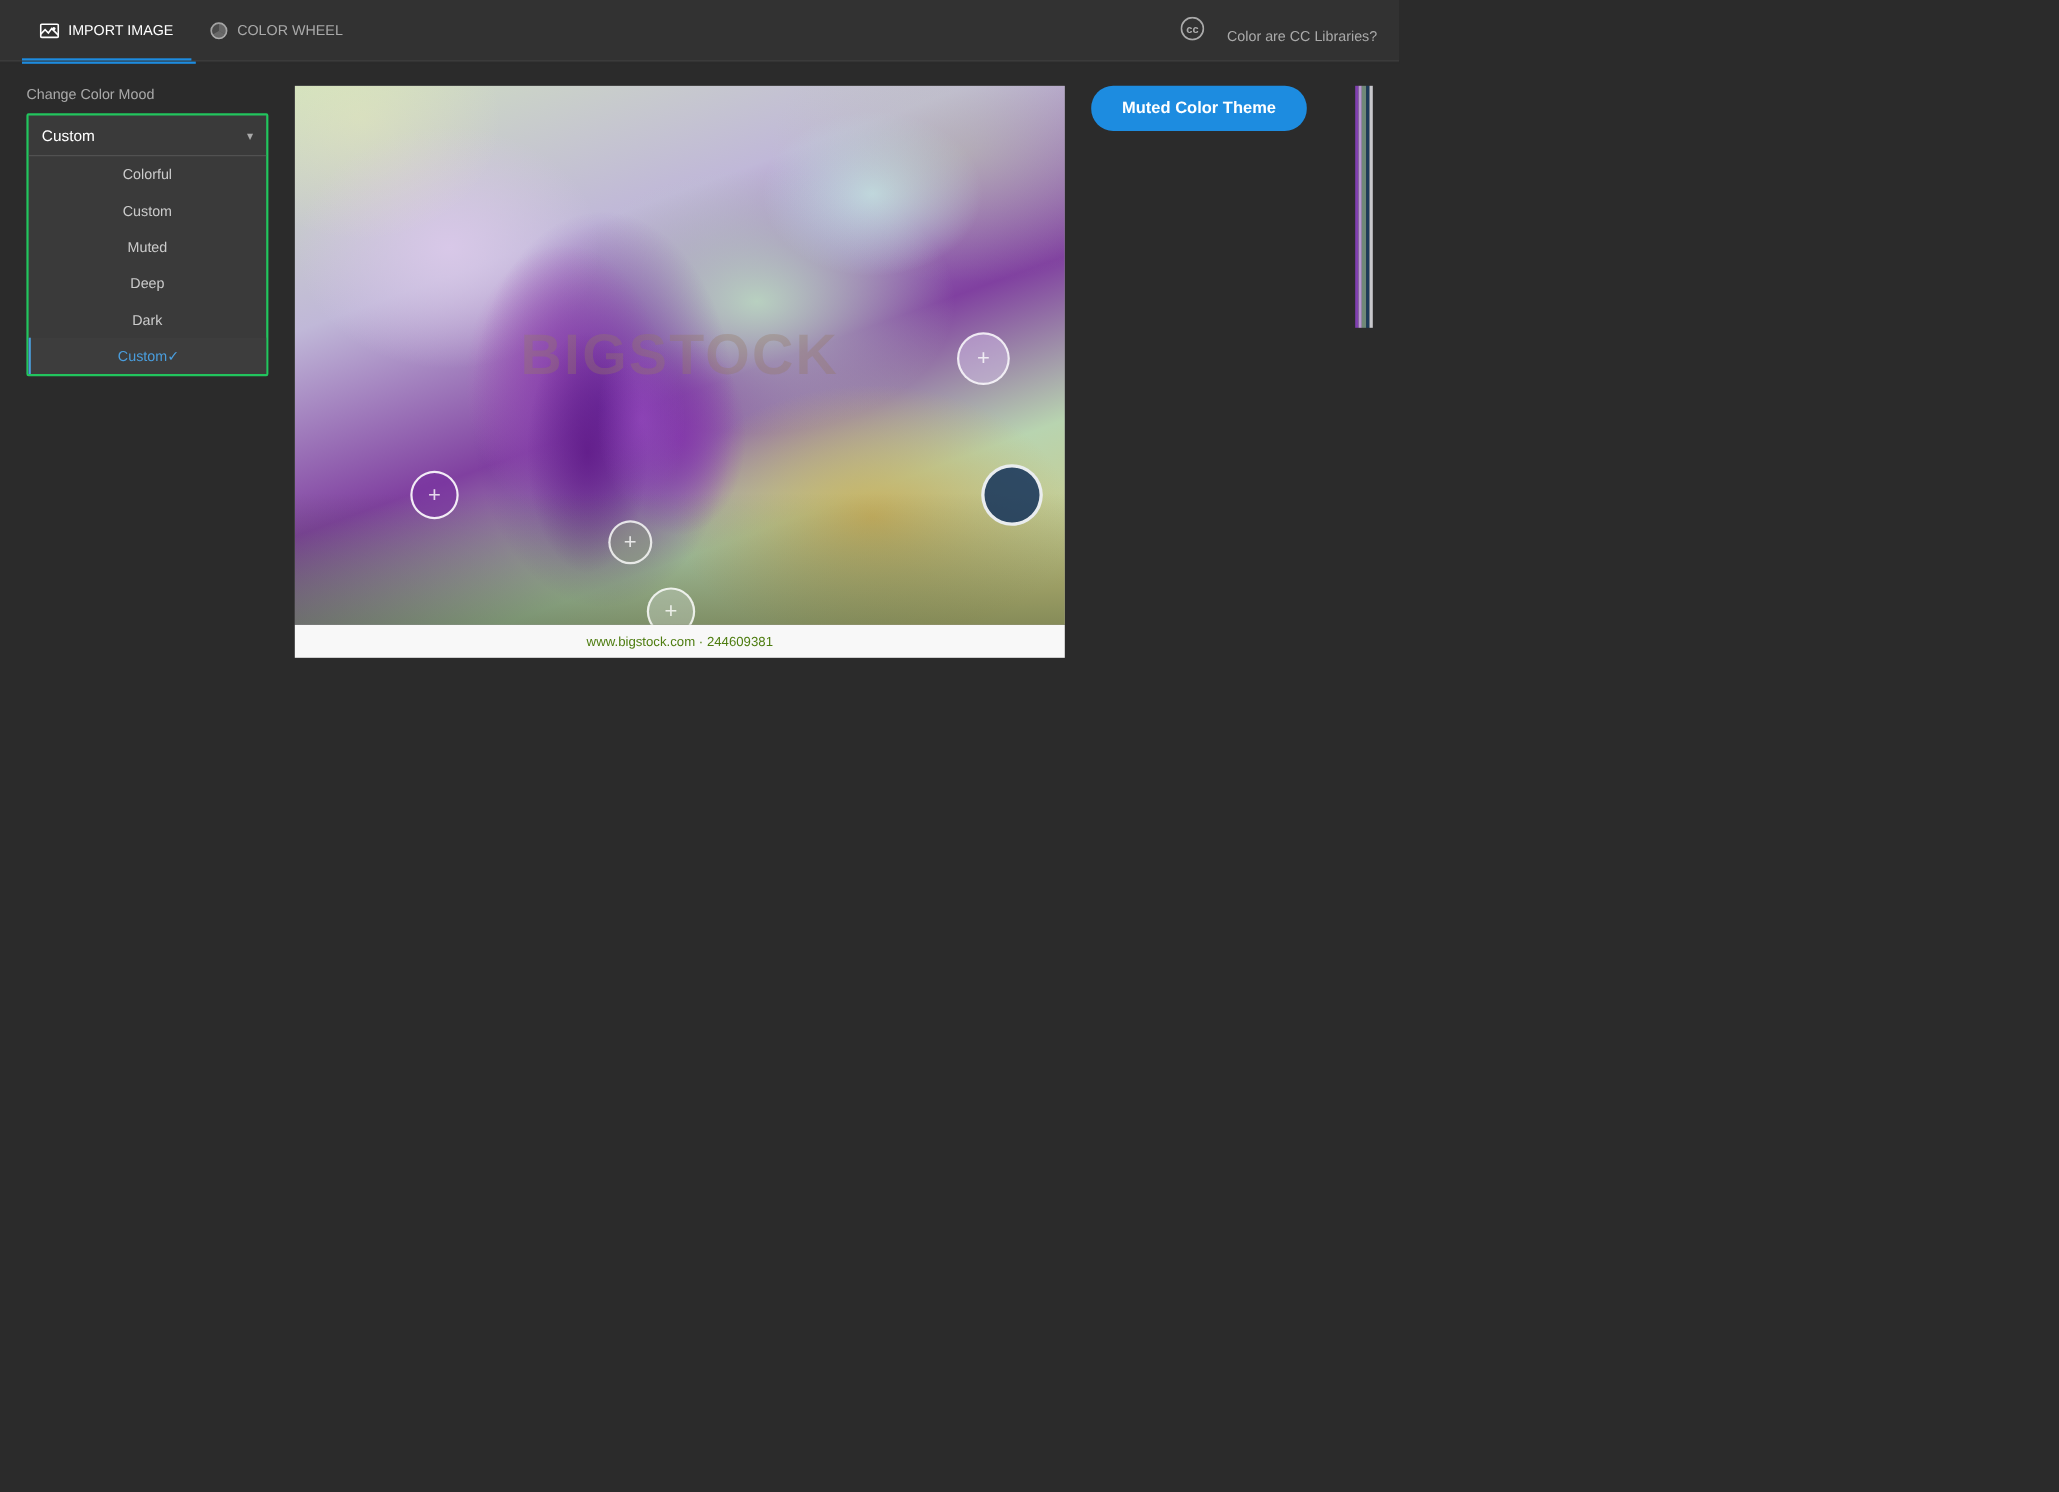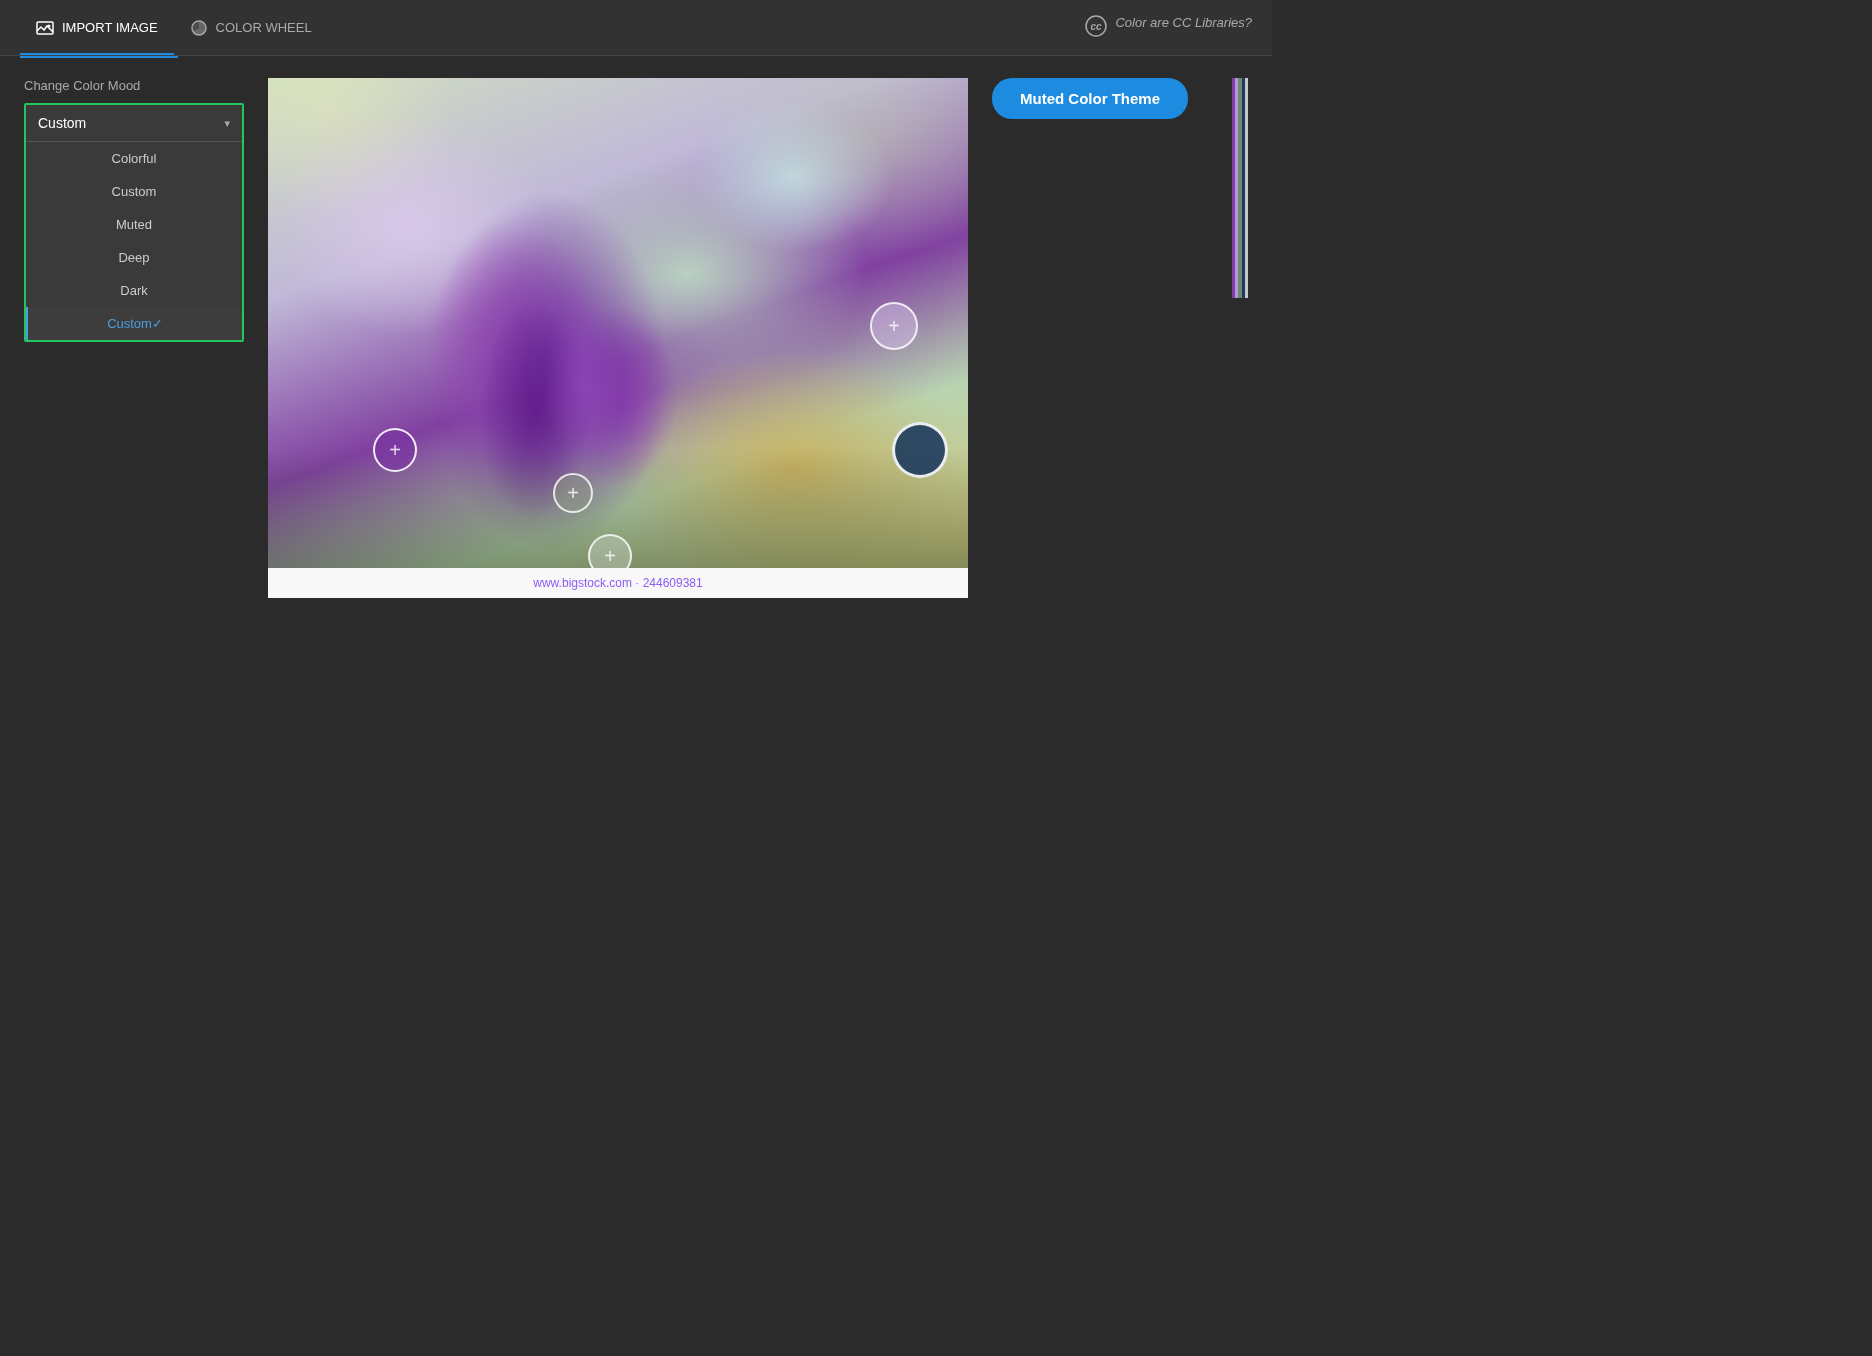--- a/index.html
+++ b/index.html
@@ -48,26 +48,25 @@
     .nav-tab-icon {
       width: 18px;
       height: 18px;
       display: flex;
       align-items: center;
       justify-content: center;
     }
     .nav-spacer { flex: 1; }
     .cc-libraries {
       display: flex;
-      align-items: flex-start;
-      gap: 8px;
+      align-items: flex-end;
+      gap: 20px;
       font-size: 13px;
       color: #aaa;
       cursor: pointer;
-      font-style: italic;
     }
 
     
     .main-content {
       display: flex;
       flex-direction: row;
       padding: 20px 24px;
       gap: 20px;
     }
 
@@ -166,21 +165,21 @@
       color: rgba(150, 120, 100, 0.35);
       letter-spacing: 2px;
       pointer-events: none;
       white-space: nowrap;
     }
     .image-footer {
       background: #f8f8f8;
       text-align: center;
       padding: 8px;
       font-size: 12px;
-      color: #8b5cf6;
+      color: #4d7c0f;
       width: 700px;
     }
 
     
     .color-picker-circle {
       position: absolute;
       width: 44px;
       height: 44px;
       border-radius: 50%;
       border: 2px solid rgba(255,255,255,0.8);
@@ -340,20 +339,21 @@
     <div class="image-area">
       <div class="image-container">
         <div class="flower-bg"></div>
 
         <div style="position:absolute;inset:0;background:radial-gradient(ellipse 100px 200px at 38% 68%, rgba(90,20,130,0.7) 0%, transparent 55%);"></div>
         <div style="position:absolute;inset:0;background:radial-gradient(ellipse 80px 160px at 45% 62%, rgba(160,80,200,0.5) 0%, transparent 50%);"></div>
         <div style="position:absolute;bottom:0;left:0;right:0;height:120px;background:linear-gradient(to top, rgba(60,80,50,0.5) 0%, transparent 100%);"></div>
         <div style="position:absolute;top:0;right:0;width:300px;height:200px;background:radial-gradient(ellipse at 70% 30%, rgba(190,210,160,0.4) 0%, transparent 60%);"></div>
         <div style="position:absolute;top:0;left:0;width:200px;height:150px;background:radial-gradient(ellipse at 30% 20%, rgba(240,240,180,0.35) 0%, transparent 65%);"></div>
 
+        <span class="watermark">BIGSTOCK</span>
 
         <div class="color-picker-circle circle-purple-1">+</div>
         <div class="color-picker-circle circle-gray-1">+</div>
         <div class="color-picker-circle circle-lavender-1">+</div>
         <div class="color-picker-circle circle-light-1">+</div>
         <div class="color-picker-circle circle-dark-blue"></div>
       </div>
       <div class="image-footer">www.bigstock.com · 244609381</div>
     </div>
 

